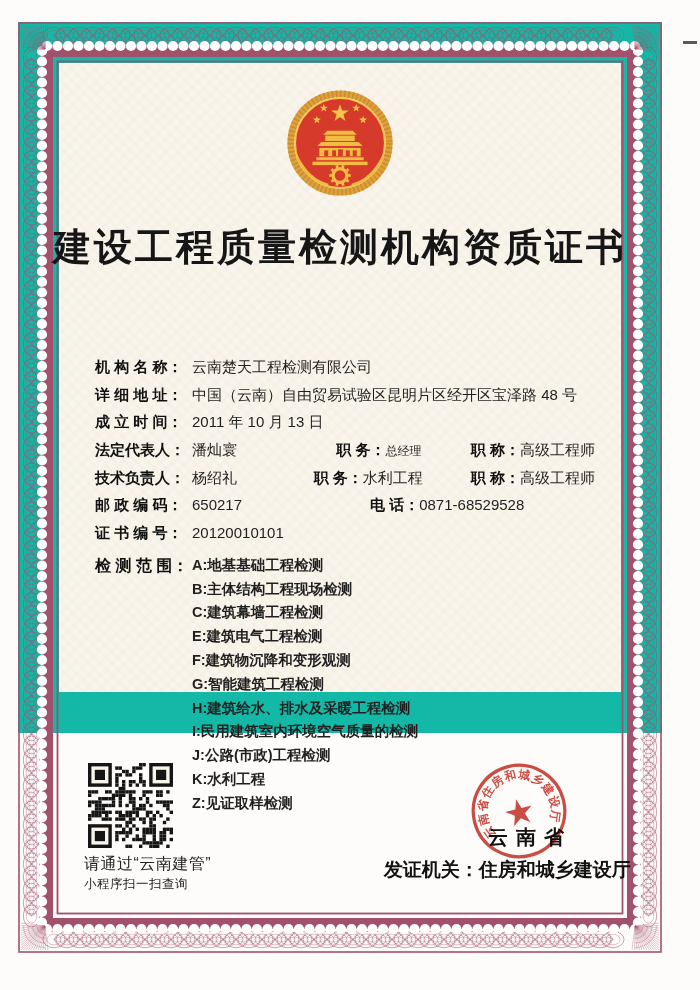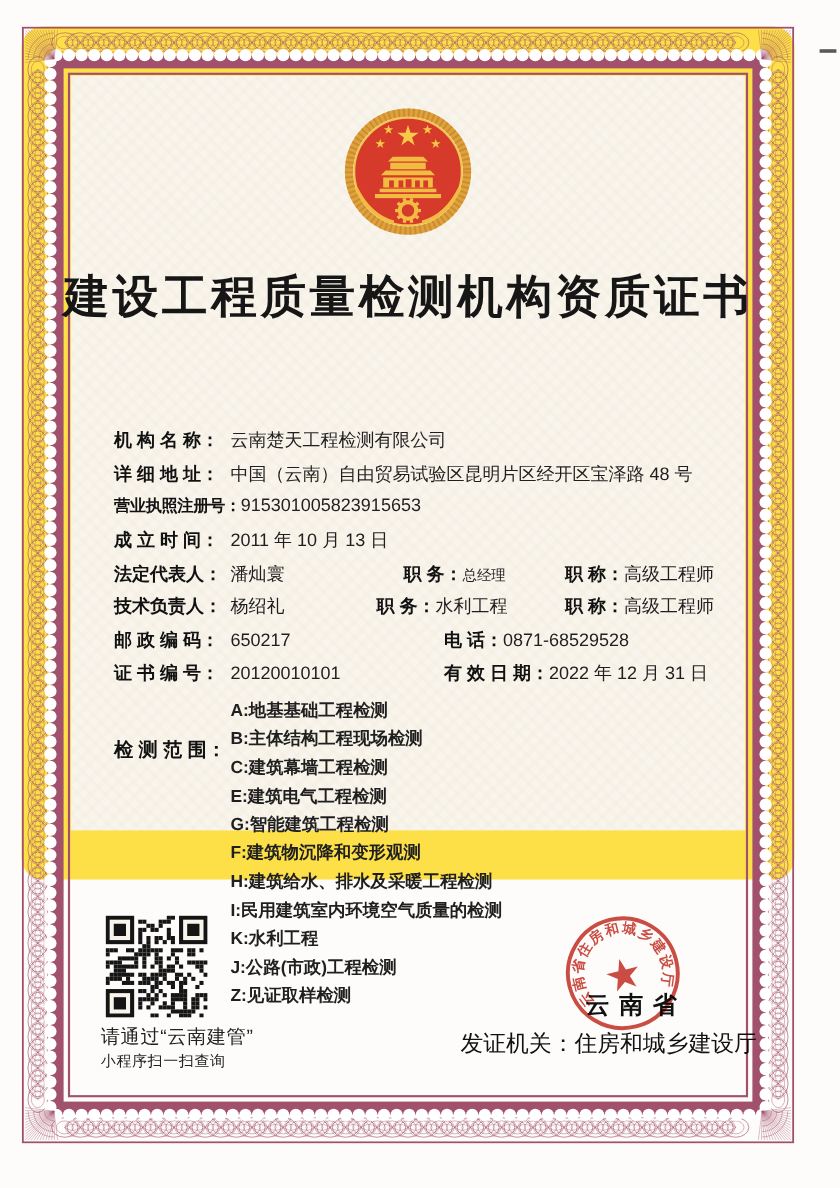--- a/index.html
+++ b/index.html
@@ -1,21 +1,21 @@
 <!DOCTYPE html>
 <html><head>
 <meta charset="utf-8">
 <style>
   * { margin:0; padding:0; box-sizing:border-box; }
   html,body { width:700px; }
   body { font-family:"Liberation Sans","DejaVu Sans",sans-serif; background:#ffffff; }
 
   .page { position:relative; width:700px; height:990px; background:#fdfcfa; overflow:hidden; }
 
-  .cert { position:absolute; left:18px; top:22px; width:644px; height:711px; background:#fde047;border-radius:18px; }
+  .cert { position:absolute; left:18px; top:22px; width:644px; height:711px; background:#14b8a6; }
 
   .border-svg { position:absolute; left:0; top:0; width:644px; height:931px; }
 
   .content { position:absolute; left:41px; top:41px; right:41px; bottom:41px;
              background-color:#f9f5ec;
              background-image:
                repeating-linear-gradient(45deg, rgba(187,158,118,.035) 0 3px, transparent 3px 8px),
                repeating-linear-gradient(-45deg, rgba(187,158,118,.03) 0 4px, transparent 4px 9px); }
 
   .emblem { position:absolute; left:263px; top:62px; width:118px; height:118px; }
@@ -28,35 +28,35 @@
   .f-row { display:flex; align-items:baseline; height:27.7px; font-size:15px; white-space:pre; }
   .f-label { font-weight:700; min-width:97px; display:inline-block; color:#111; }
   .f-label.condensed { font-size:13.5px; letter-spacing:-.3px; }
   .f-label.auto { min-width:0;padding-left:48px; }
   .f-value { font-weight:400; color:#1f1f1f; }
   .f-value.sm { font-size:12px; }
   .cell { display:inline-flex; align-items:baseline; white-space:pre; }
   .c1 { width:227px; } .c2 { width:158px; }
 
   .scope { display:flex; align-items:flex-start; margin-top:2px; }
-  .scope .f-label { line-height:23.8px;margin-top:32px; }
+  .scope .f-label { line-height:23.8px; }
   .scope-list { font-size:14.5px; color:#1f1f1f; }
   .scope-item { line-height:23.8px; height:23.8px; white-space:pre;font-weight:bold; }
 
   .qr { position:absolute; left:70px; top:741px; width:85px; height:85px; }
   .qr-cap1 { position:absolute; left:66px; top:832px; width:220px; font-size:16px; color:#222; letter-spacing:.5px; }
   .qr-cap2 { position:absolute; left:66px; top:854px; width:220px; font-size:12.5px; color:#222; letter-spacing:.5px; }
 
   .seal { position:absolute; left:440px; top:728px; width:122px; height:122px; opacity:.88;
           mix-blend-mode:multiply; }
 
   .province { position:absolute; left:447px; top:786px; width:130px; text-align:center;
               font-size:20px; font-weight:800; letter-spacing:8px; color:#111;
               mix-blend-mode:multiply;margin-top:16px; }
-  .issuer-row { position:absolute; left:334px; top:813px; font-size:19px; font-weight:400; color:#111;
+  .issuer-row { position:absolute; left:334px; top:813px; font-size:19px; font-weight:700; color:#111;
                 white-space:pre; mix-blend-mode:multiply; }
   .date-row { position:absolute; left:334px; top:843px; font-size:19px; font-weight:800; color:#111;
               white-space:pre; mix-blend-mode:multiply; }
 
   .crop-mark { position:absolute; left:683px; top:41px; width:14px; height:3px; background:#5a5a5a; }
 </style>
 </head>
 <body>
 
 <div class="page">
@@ -972,24 +972,20 @@
     <div class="fields">
       <div class="f-row">
         <span class="f-label">机 构 名 称：</span>
         <span class="f-value">云南楚天工程检测有限公司</span>
       </div>
       <div class="f-row">
         <span class="f-label">详 细 地 址：</span>
         <span class="f-value">中国（云南）自由贸易试验区昆明片区经开区宝泽路 48 号</span>
       </div>
       <div class="f-row">
-        <span class="f-label condensed">营业执照注册号：</span>
-        <span class="f-value">915301005823915653</span>
-      </div>
-      <div class="f-row">
         <span class="f-label">成 立 时 间：</span>
         <span class="f-value">2011 年 10 月 13 日</span>
       </div>
 
       <div class="f-row">
         <span class="cell c1">
           <span class="f-label">法定代表人：</span>
           <span class="f-value">潘灿寰</span>
         </span>
         <span class="cell c2">
@@ -1026,39 +1022,35 @@
           <span class="f-label auto">电 话：</span>
           <span class="f-value">0871-68529528</span>
         </span>
       </div>
 
       <div class="f-row">
         <span class="cell c1">
           <span class="f-label">证 书 编 号：</span>
           <span class="f-value">20120010101</span>
         </span>
-        <span class="cell">
-          <span class="f-label auto">有 效 日 期：</span>
-          <span class="f-value">2022 年 12 月 31 日</span>
-        </span>
       </div>
 
       <div class="scope">
         <span class="f-label">检 测 范 围：</span>
         <div class="scope-list">
           <div class="scope-item">A:地基基础工程检测</div>
           <div class="scope-item">B:主体结构工程现场检测</div>
           <div class="scope-item">C:建筑幕墙工程检测</div>
           <div class="scope-item">E:建筑电气工程检测</div>
+          <div class="scope-item">F:建筑物沉降和变形观测</div>
           <div class="scope-item">G:智能建筑工程检测</div>
-          <div class="scope-item">F:建筑物沉降和变形观测</div>
           <div class="scope-item">H:建筑给水、排水及采暖工程检测</div>
           <div class="scope-item">I:民用建筑室内环境空气质量的检测</div>
+          <div class="scope-item">J:公路(市政)工程检测</div>
           <div class="scope-item">K:水利工程</div>
-          <div class="scope-item">J:公路(市政)工程检测</div>
           <div class="scope-item">Z:见证取样检测</div>
         </div>
       </div>
     </div>
 
     <svg class="qr" viewBox="0 0 85 85" xmlns="http://www.w3.org/2000/svg">
         <rect x="0" y="0" width="23.8" height="23.8" fill="#151515"></rect>
         <rect x="3.4" y="3.4" width="17" height="17" fill="#f9f5ec"></rect>
         <rect x="6.8" y="6.8" width="10.2" height="10.2" fill="#151515"></rect>
         <rect x="61.199999999999996" y="0" width="23.8" height="23.8" fill="#151515"></rect>

